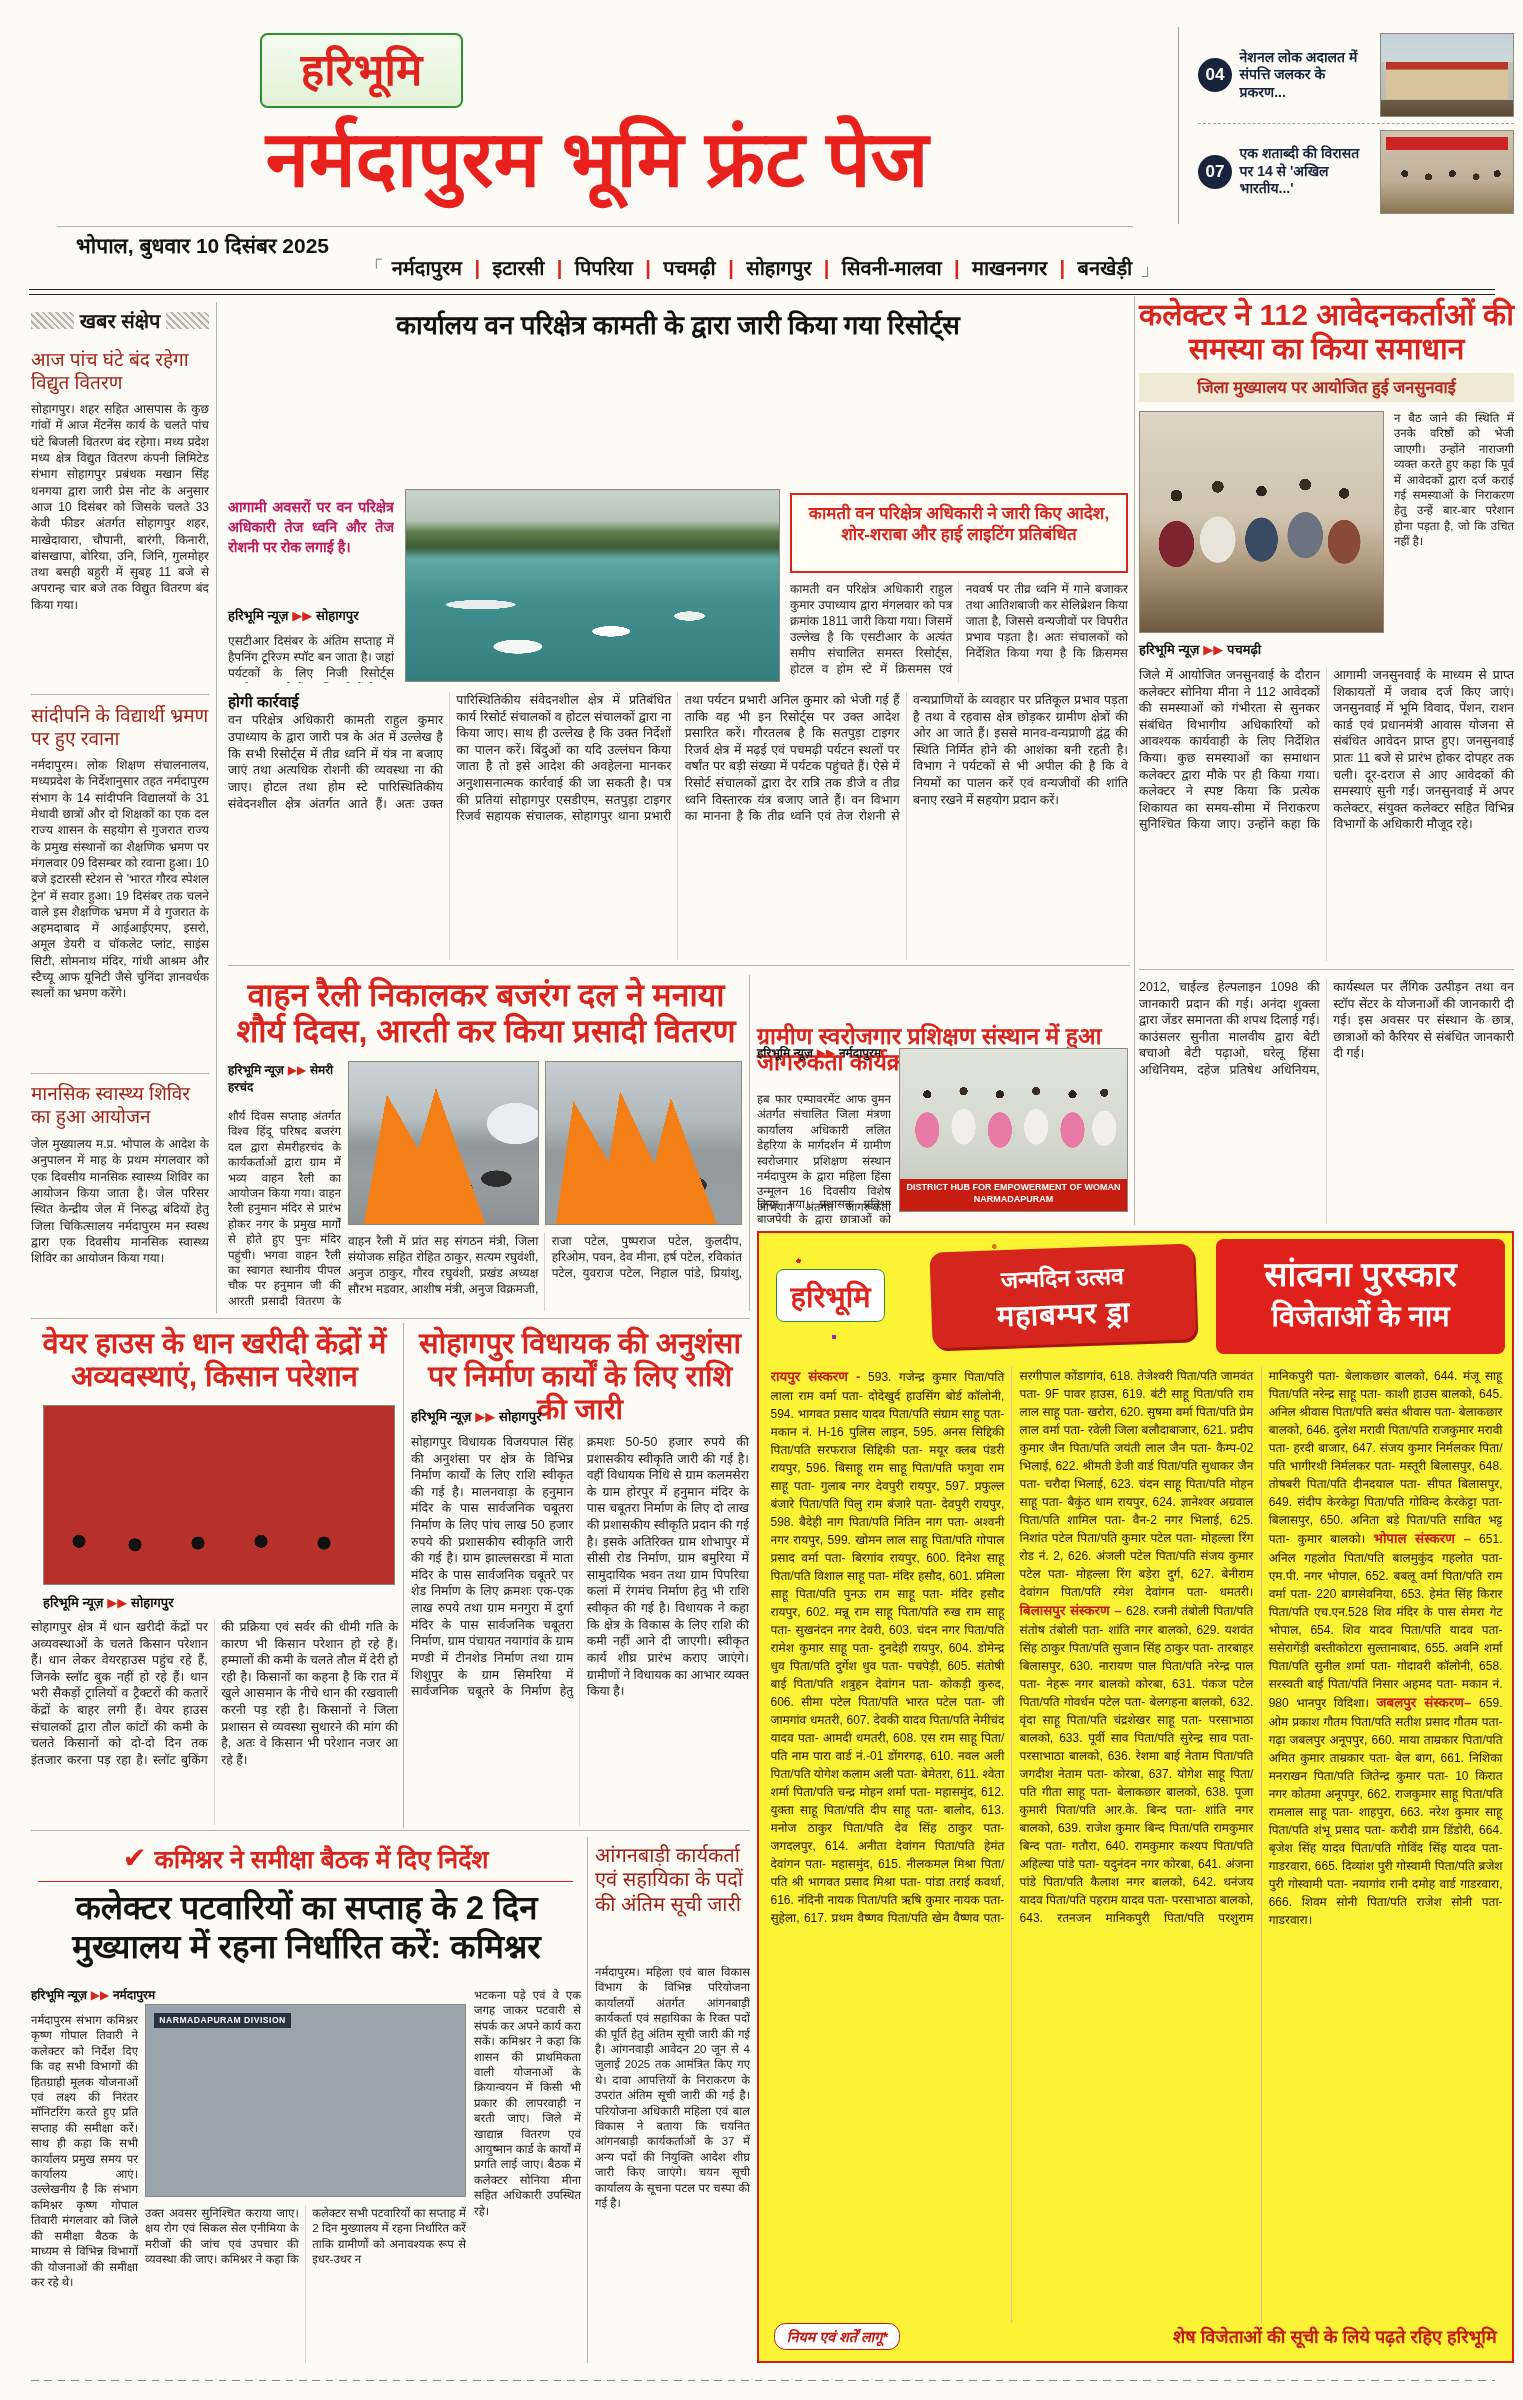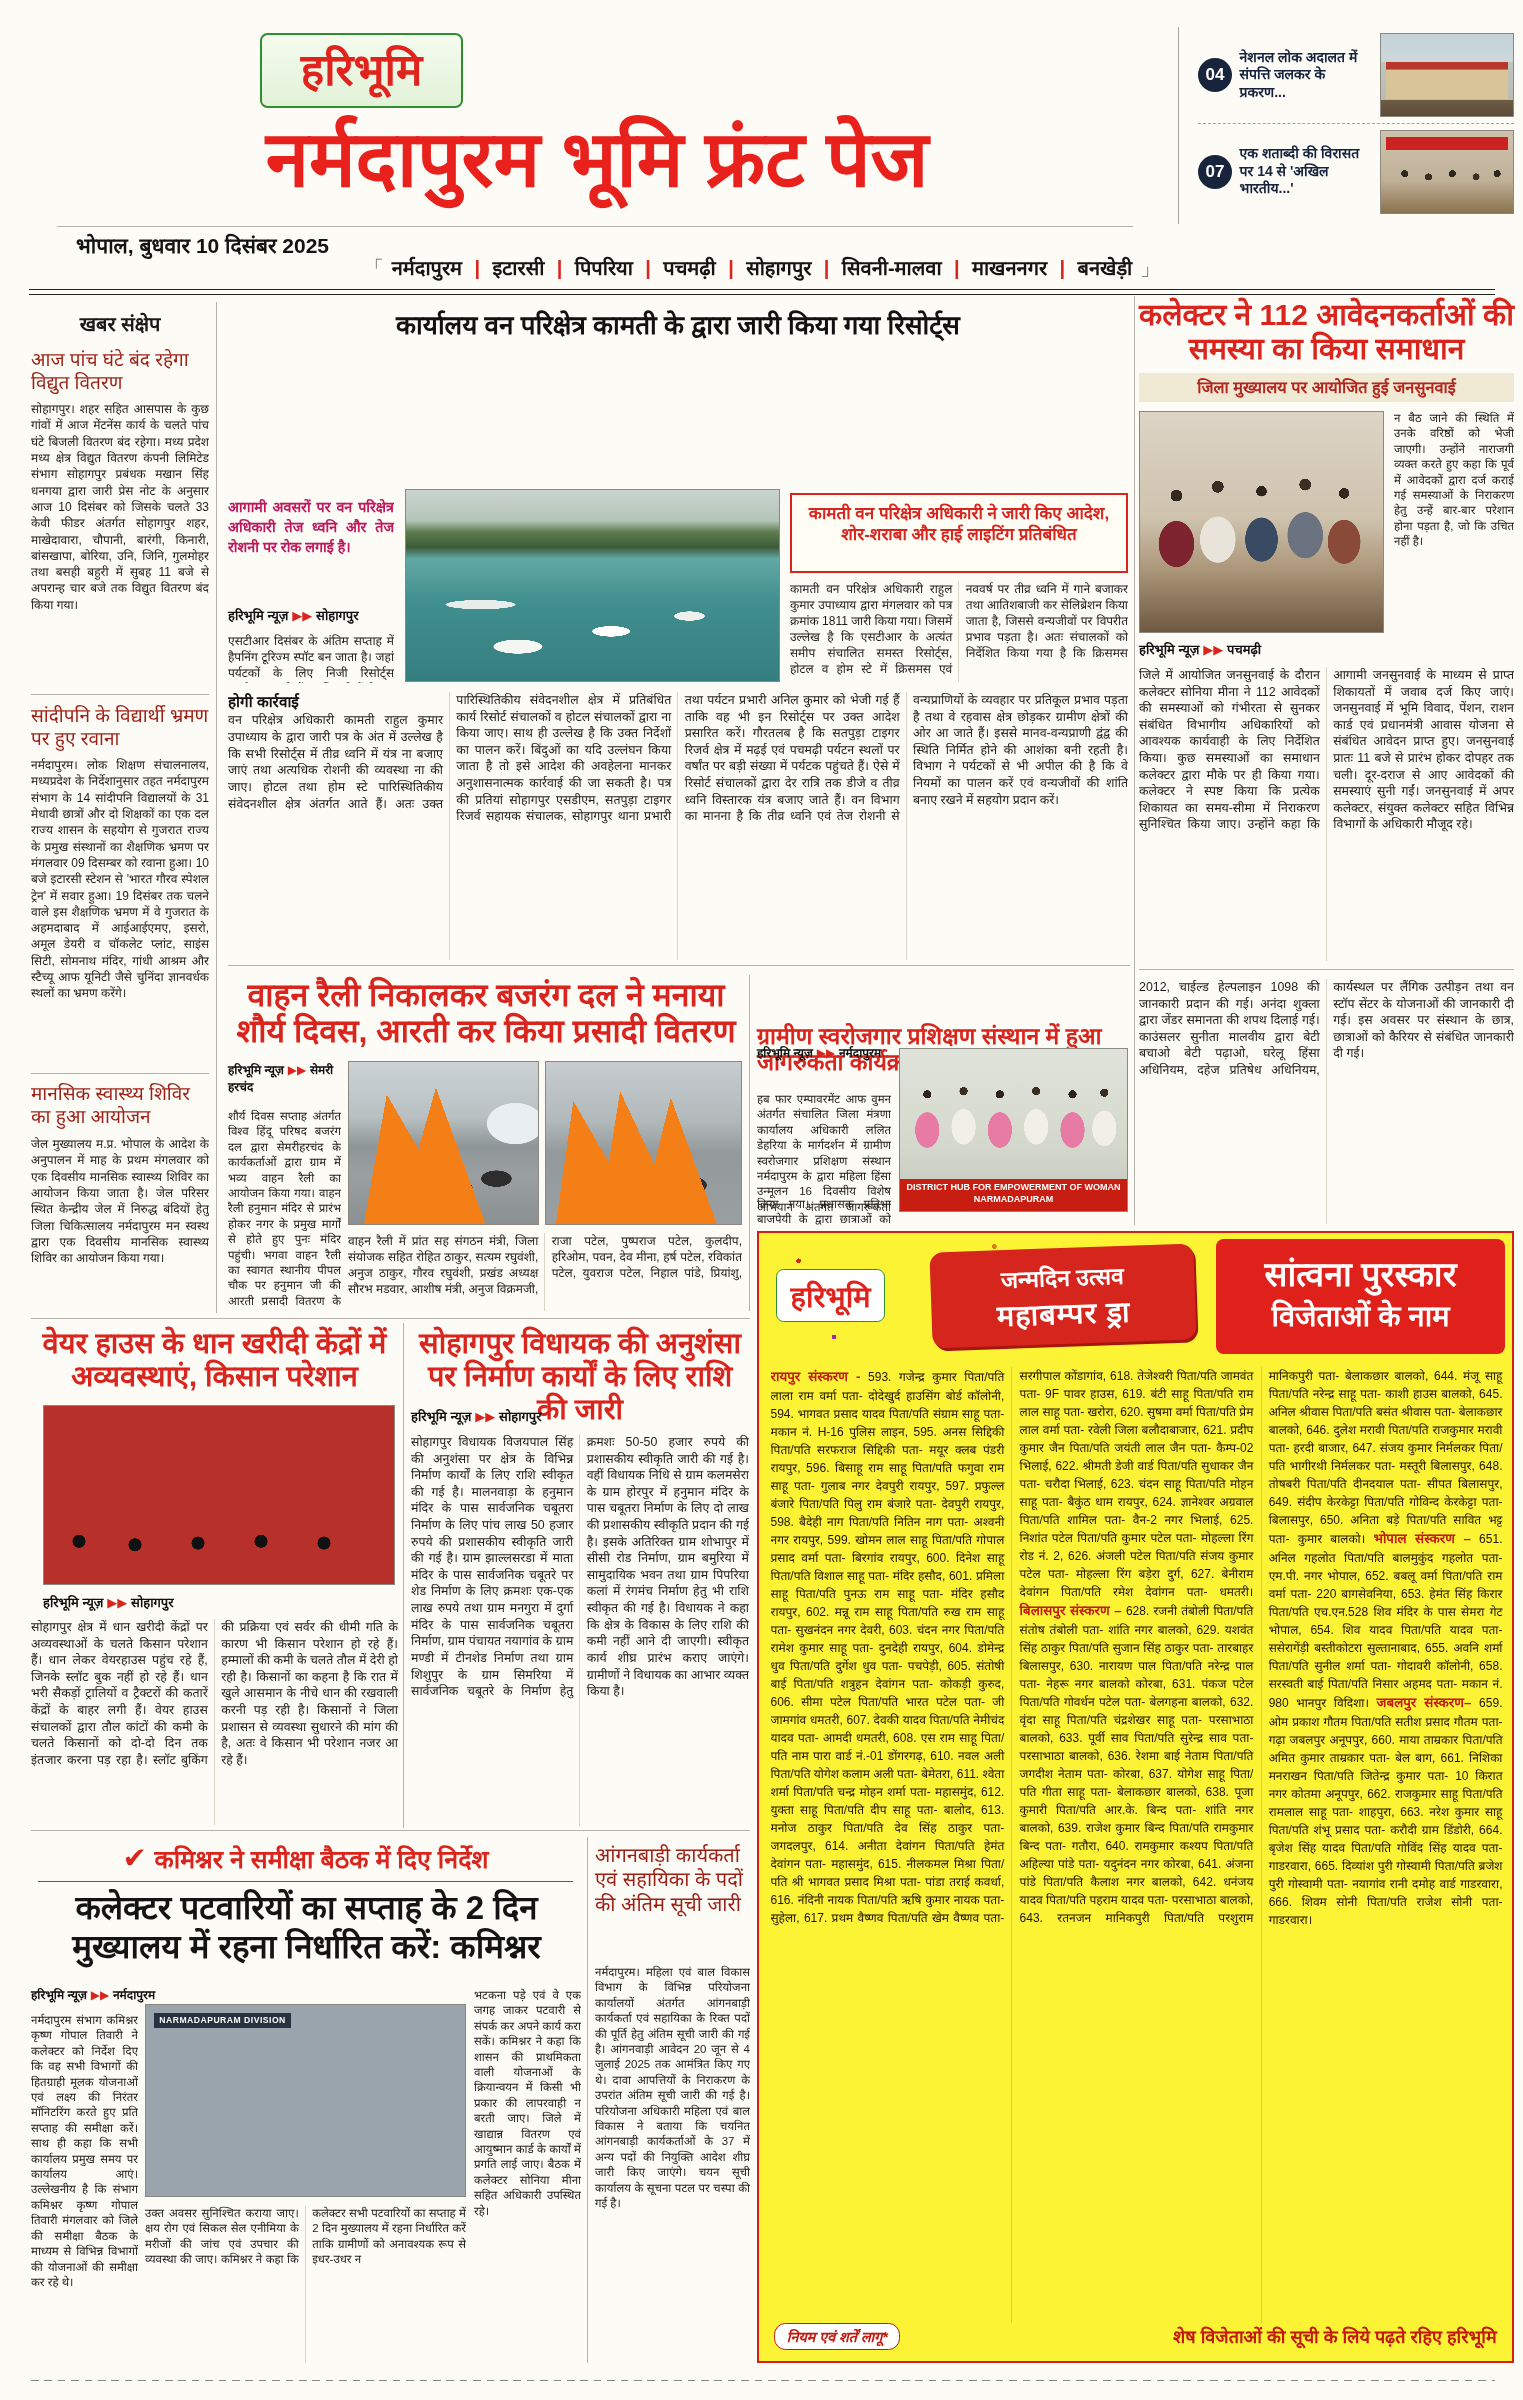--- a/index.html
+++ b/index.html
@@ -29,21 +29,21 @@
   .btxt{flex:1;font-size:14px;font-weight:bold;color:#17233d;line-height:1.25;}
   .bimg{flex:0 0 134px;width:134px;height:84px;border:1px solid #8a887f;}
   #bimg1{background:linear-gradient(180deg,#c4d2d8 0%,#cdd8da 34%,transparent 34%),linear-gradient(#b8372b,#b8372b) 50% 36%/122px 9.6px no-repeat,linear-gradient(#d9c49a,#d9c49a) 50% 62%/122px 38px no-repeat,linear-gradient(180deg,#c9ccc4 0%,#b9bcb2 80%,#6e5c45 80%,#5c4b37 100%);}
   #bimg2{background:linear-gradient(#c22,#c22) 50% 10%/122px 13.4px no-repeat,radial-gradient(circle 5.7px at 18% 52%,#2e2620 60%,transparent 62%),radial-gradient(circle 5.7px at 36% 56%,#3a2d22 60%,transparent 62%),radial-gradient(circle 5.7px at 54% 52%,#2e2620 60%,transparent 62%),radial-gradient(circle 5.7px at 72% 56%,#3a2d22 60%,transparent 62%),radial-gradient(circle 5.7px at 88% 52%,#2e2620 60%,transparent 62%),linear-gradient(180deg,#cfc3ae 0%,#c0b098 60%,#8a734f 100%);}
   #dateline{left:76px;top:231px;font-size:21px;font-weight:bold;color:#131313;}
   #nav{left:0;top:254px;width:100%;text-align:center;font-size:20px;font-weight:bold;color:#141414;}
   #nav .item+.item::before{content:"|";color:#d9251d;margin:0 12.4px;font-weight:bold;}
   #nav .brk{color:#555;margin:0 7.6px;font-weight:normal;}
 
   
-  #sb-label{left:31px;top:304px;width:178px;height:32.5px;display:flex;align-items:center;gap:5.7px;flex-direction:column;}
+  #sb-label{left:31px;top:304px;width:178px;height:32.5px;display:flex;align-items:center;gap:5.7px;}
   #sb-label .hatch{flex:1;height:17px;background:repeating-linear-gradient(45deg,#b9b5ab 0 1.9px,#f2f0e8 1.9px 4.8px);}
   #sb-label .txt{font-size:20px;font-weight:bold;color:#191919;}
   .sb-hl{left:31px;width:178px;font-size:19px;}
   .sb-body{left:31px;width:178px;font-size:12px;line-height:1.36;}
 
   
   #kicker{left:228px;top:306px;width:900px;text-align:center;font-size:26px;font-weight:bold;color:#111;}
   #lead-hl{left:228px;top:346px;width:900px;height:140px;text-align:center;font-size:54px;}
   #lead-redbox{left:790px;top:493px;width:338px;height:80px;border:2.9px double #d9251d;color:#d9251d;font-weight:bold;font-size:17px;text-align:center;padding:7.6px 9.6px;line-height:1.25;background:#fffdf4;}
   #collector-sub{left:1139px;top:373px;width:375px;height:29px;background:#f0ead5;color:#b3261e;font-weight:bold;font-size:16.3px;text-align:center;line-height:29px;}

